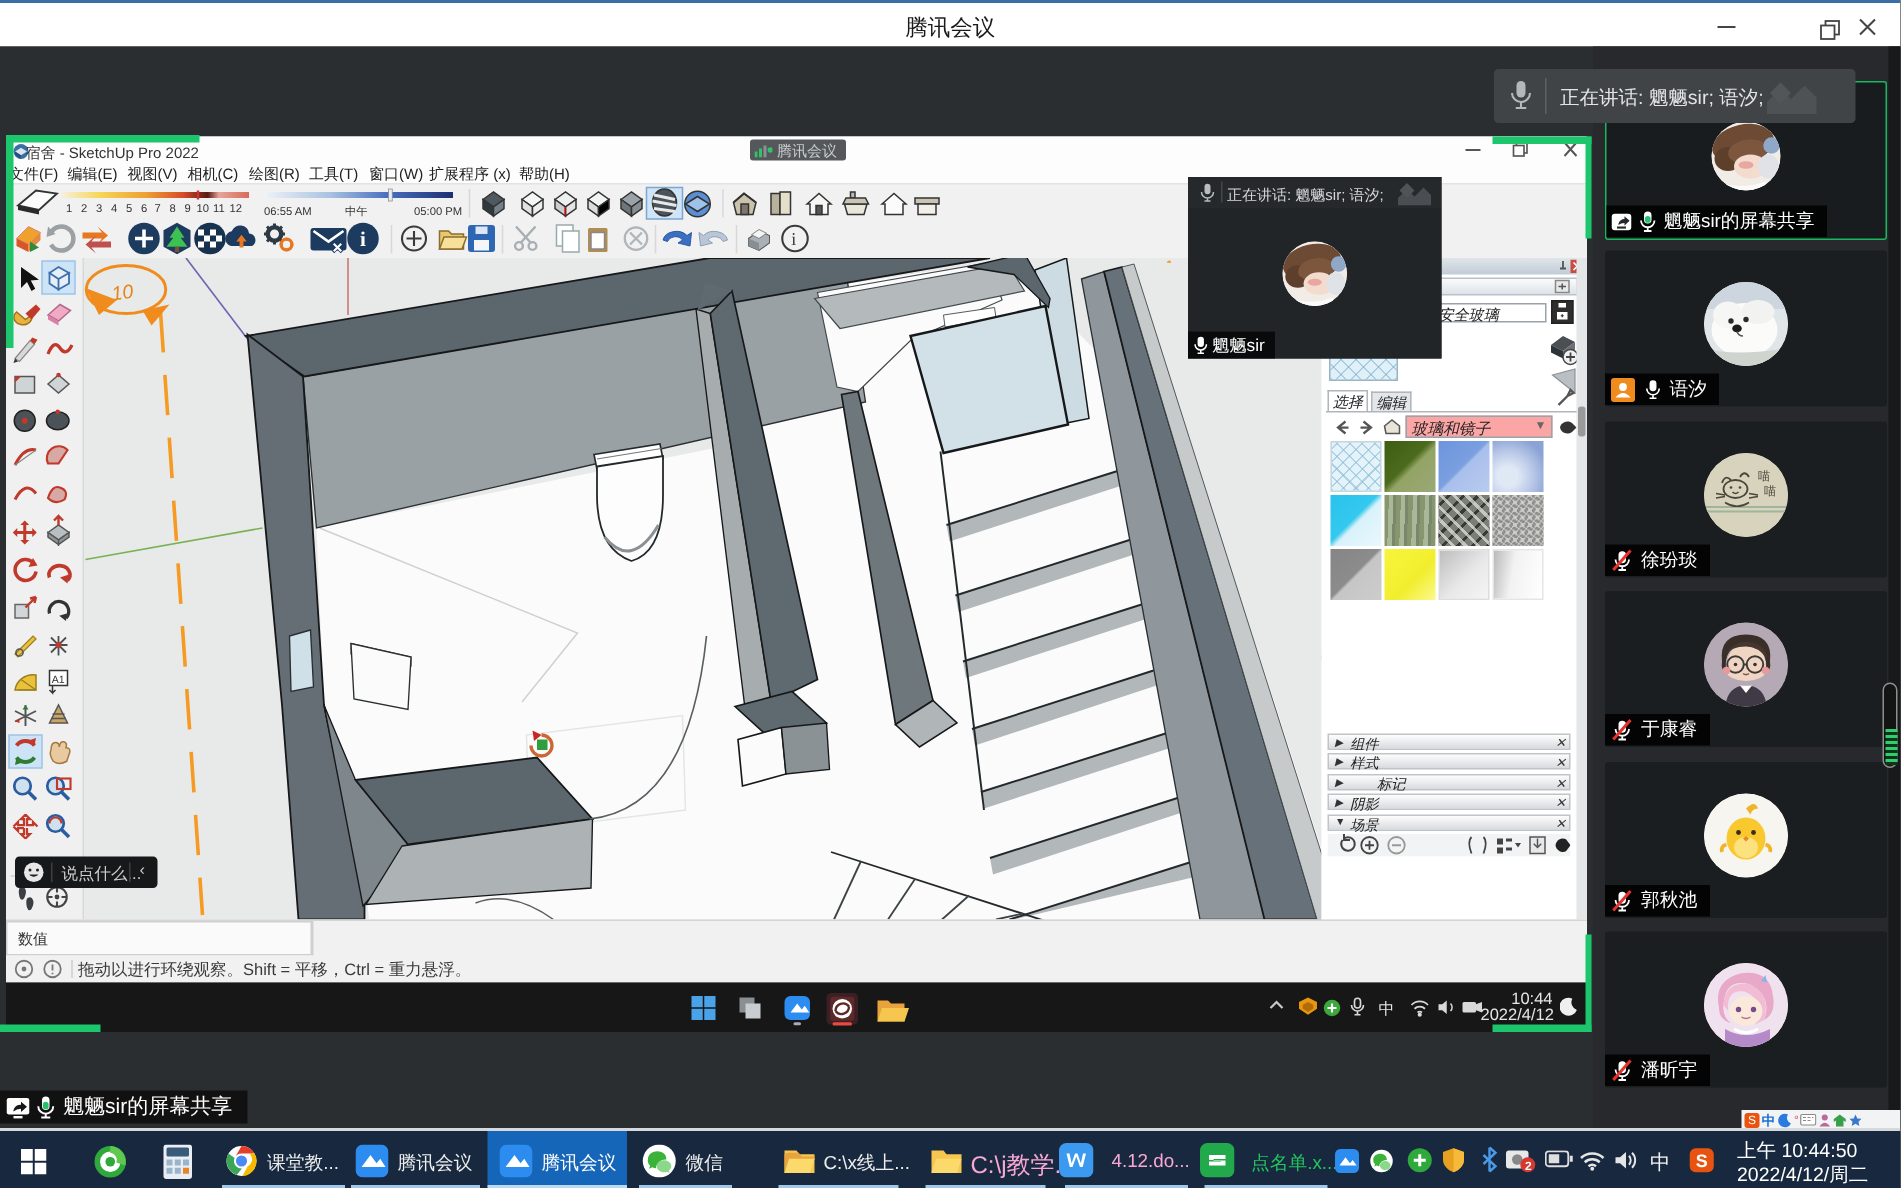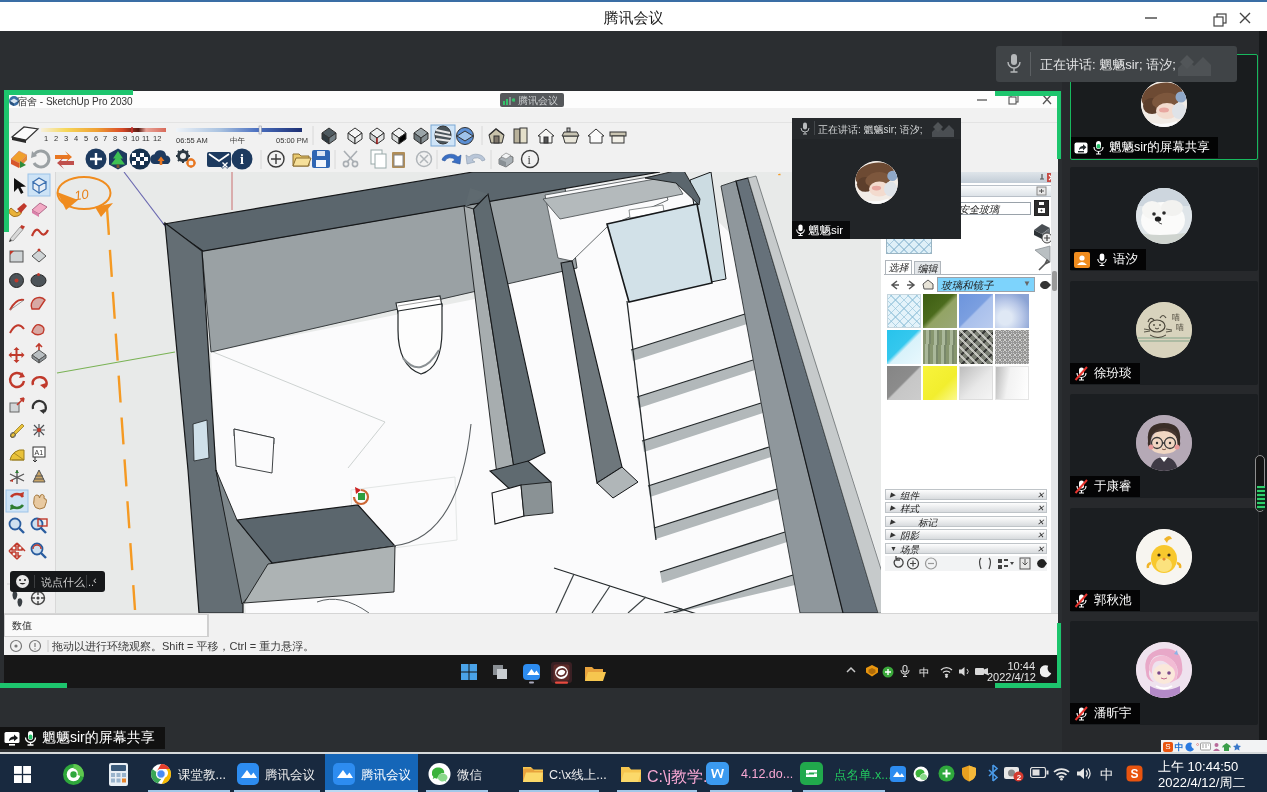--- a/index.html
+++ b/index.html
@@ -54,27 +54,38 @@
     </svg>
   </div>
   <div id="meetbg"></div>
   <div id="sk">
     <div id="sk-title">
       <svg class="abs" style="left:4px;top:4px" width="12" height="12" viewBox="0 0 12 12">
           <circle cx="6" cy="6" r="5" fill="#3a6ea5"></circle>
           <path d="M2 6 L6 3.5 L10 6 L6 8.5 Z" fill="#d8e4f0"></path>
           <path d="M2 6 L6 8.5 V11 L2 8.5 Z" fill="#2a507a"></path>
         </svg>
-      <span class="abs" style="left:13px;top:3.5px;font-size:10px;color:#333">宿舍 - SketchUp Pro 2030</span>
+      <span class="abs" style="left:13px;top:3.5px;font-size:10px;color:#333">宿舍 - SketchUp Pro 2022</span>
       <svg class="abs" style="left:963px;top:0" width="91" height="17" viewBox="0 0 91 17">
         <line x1="10" y1="9" x2="20" y2="9" stroke="#555" stroke-width="1.3"></line>
         <rect x="44" y="4" width="7" height="7" fill="none" stroke="#555" stroke-width="1.1"></rect>
           <rect x="42" y="6" width="7" height="7" fill="#fdfdfd" stroke="#555" stroke-width="1.1"></rect>
         <path d="M76 4 L84 13 M84 4 L76 13" stroke="#555" stroke-width="1.3"></path>
       </svg>
+    </div>
+    <div id="sk-menu">
+      <span class="abs" style="left:2px;top:1px">文件(F)</span>
+      <span class="abs" style="left:41px;top:1px">编辑(E)</span>
+      <span class="abs" style="left:81px;top:1px">视图(V)</span>
+      <span class="abs" style="left:121px;top:1px">相机(C)</span>
+      <span class="abs" style="left:162px;top:1px">绘图(R)</span>
+      <span class="abs" style="left:202px;top:1px">工具(T)</span>
+      <span class="abs" style="left:242px;top:1px">窗口(W)</span>
+      <span class="abs" style="left:282px;top:1px">扩展程序 (x)</span>
+      <span class="abs" style="left:342px;top:1px">帮助(H)</span>
     </div>
     <div id="sk-tb1">
       <svg class="abs" style="left:0;top:0" width="1054" height="25" viewBox="0 0 1054 25">
 
         <path d="M8 14 L20 4 L34 6 L22 17 Z" fill="#fcfcfc" stroke="#333" stroke-width="1.2"></path>
         <path d="M8 14 L22 17 L22 20 L8 17 Z" fill="#2a2a2a"></path>
 
         <defs>
             <linearGradient id="dayg" x1="0" y1="0" x2="1" y2="0">
           <stop offset="0" stop-color="#f6f0dc"></stop>
@@ -577,21 +588,21 @@
       <div class="abs" style="left:3px;top:102px;width:168px;height:1px;background:#b0b6bc"></div>
       <svg class="abs" style="left:156px;top:86px" width="14" height="14" viewBox="0 0 14 14">
           <path d="M2 12 L8 6 M8 6 l2 -4 l2 2 l-4 2" stroke="#555" stroke-width="1.6" fill="none"></path>
         </svg>
 
       <svg class="abs" style="left:6px;top:106px" width="50" height="14" viewBox="0 0 50 14">
           <path d="M10 3 L5 7 L10 11 M5 7 h7" stroke="#555" stroke-width="1.5" fill="none"></path>
           <path d="M22 3 L27 7 L22 11 M27 7 h-7" stroke="#555" stroke-width="1.5" fill="none"></path>
           <path d="M36 6 L41 2 L46 6 V11 H37 Z" fill="#e8e4d8" stroke="#555" stroke-width="1"></path>
         </svg>
-      <div class="abs" style="left:56px;top:105px;width:98px;height:15px;background:#7dd3fc;border:1px solid #9aa2aa;font-size:10.5px;color:#222;padding:1px 3px">玻璃和镜子<span style="position:absolute;right:3px;top:1px;color:#666;font-size:8px">▼</span></div>
+      <div class="abs" style="left:56px;top:105px;width:98px;height:15px;background:#fca5a5;border:1px solid #9aa2aa;font-size:10.5px;color:#222;padding:1px 3px">玻璃和镜子<span style="position:absolute;right:3px;top:1px;color:#666;font-size:8px">▼</span></div>
       <svg class="abs" style="left:157px;top:106px" width="14" height="14" viewBox="0 0 14 14">
           <path d="M2 7 a5 5 0 0 1 8 -3 l3 3 l-3 3 a5 5 0 0 1 -8 -3 Z" fill="#333"></path>
         </svg>
 
       <div class="abs" style="left:5px;top:121px;width:144px;height:108px;background:#fff"></div>
 
       <div class="abs" style="left:6px;top:122px;width:34px;height:34px;background:#e4f3fa;border:1px solid #c6d6de;background-image:repeating-linear-gradient(45deg,rgba(140,190,215,.6) 0 1px,transparent 1px 6px),repeating-linear-gradient(-45deg,rgba(140,190,215,.6) 0 1px,transparent 1px 6px)"></div>
       <div class="abs" style="left:42px;top:122px;width:34px;height:34px;background:linear-gradient(135deg,#3c5c12 0%,#4c6b1d 45%,#93a465 55%,#9aa878 100%)"></div>
       <div class="abs" style="left:78px;top:122px;width:34px;height:34px;background:linear-gradient(135deg,#6d95dd 0%,#7b9fe0 48%,#a9c0ec 52%,#b9cbee 100%)"></div>
       <div class="abs" style="left:114px;top:122px;width:34px;height:34px;background:radial-gradient(circle at 30% 70%,#dfe8f5 20%,#b9c8e8 50%,#8ba3d4 80%)"></div>

